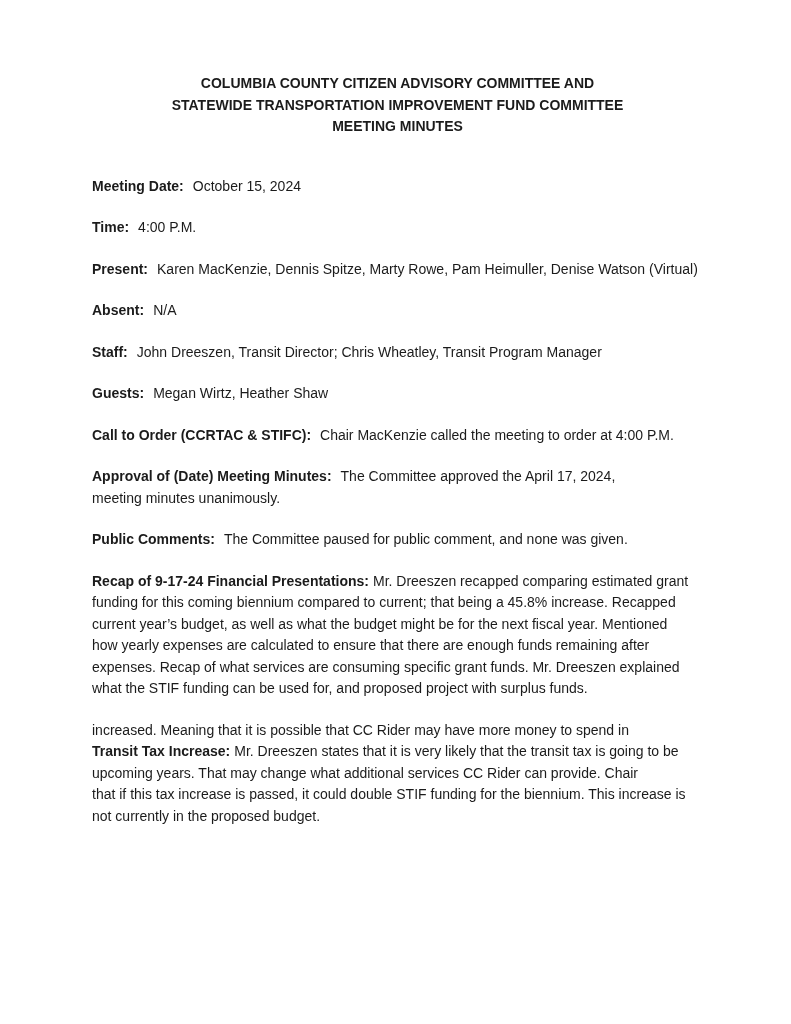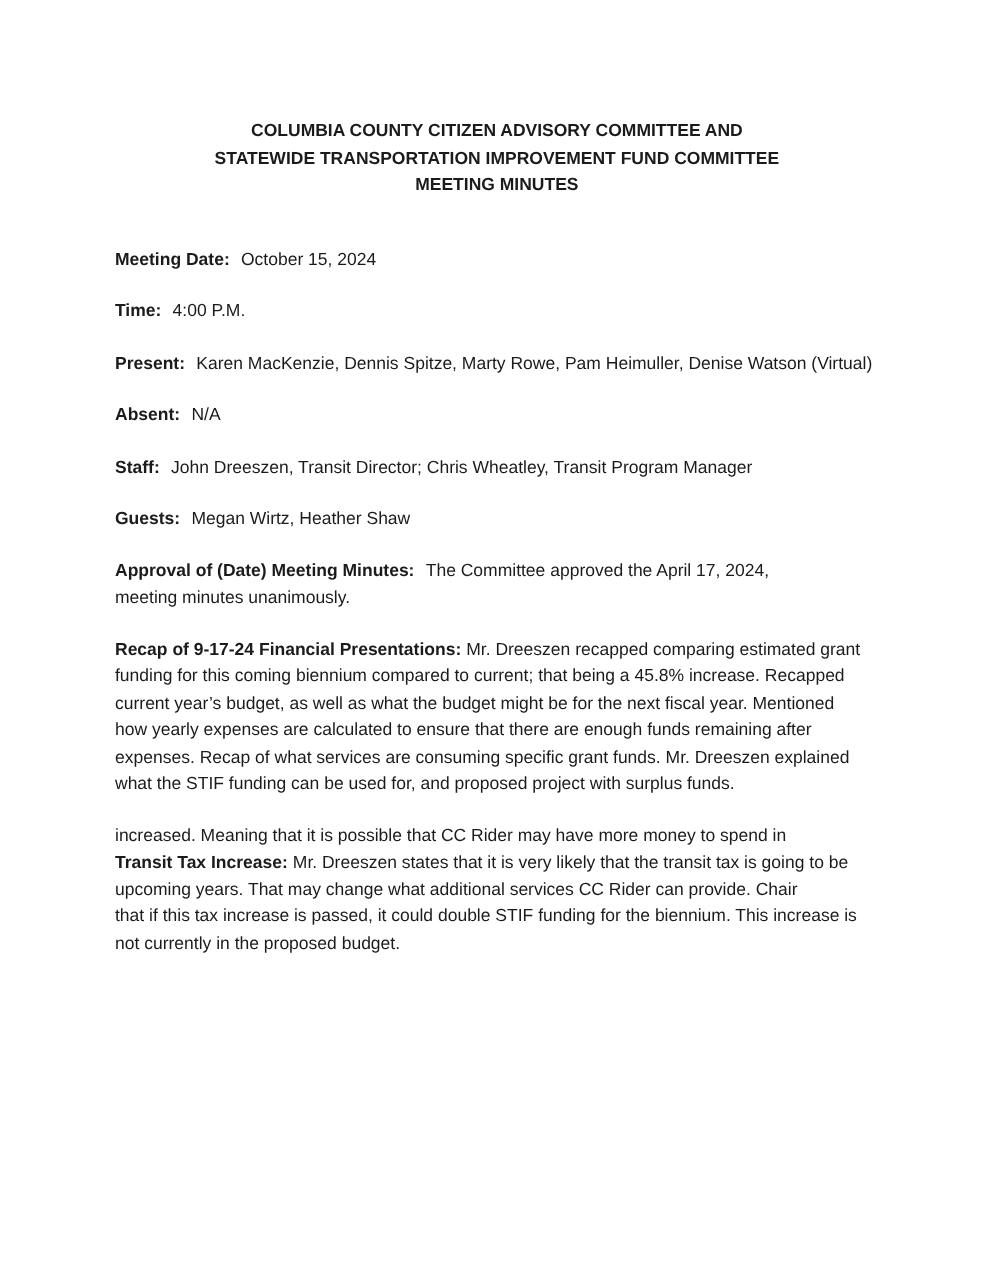--- a/index.html
+++ b/index.html
@@ -11,21 +11,21 @@
     width: 791px;
     height: 1024px;
     overflow: hidden;
     font-family: "Liberation Sans", sans-serif;
     color: #1b1b1b;
   }
   .page {
     box-sizing: border-box;
     width: 791px;
     height: 1024px;
-    padding: 94px 88px 0 92px;
+    padding: 73px 88px 0 92px;
     background: #ffffff;
   }
   .doc-title {
     text-align: center;
     font-weight: bold;
     font-size: 14px;
     line-height: 21.5px;
     margin: 0 0 38px 0;
   }
   .doc-title .tline {
@@ -76,26 +76,32 @@
   </p>
 
   <p class="para">
     <span class="line"><span class="lbl g2">Staff:</span><span>John Dreeszen, Transit Director; Chris Wheatley, Transit Program Manager</span></span>
   </p>
 
   <p class="para">
     <span class="line"><span class="lbl g2">Guests:</span><span>Megan Wirtz, Heather Shaw</span></span>
   </p>
 
+  <p class="para">
+    <span class="line"><span class="lbl g2">Call to Order (CCRTAC &amp; STIFC):</span><span>Chair MacKenzie called the meeting to order at 4:00 P.M.</span></span>
+  </p>
 
   <p class="para">
     <span class="line"><span class="lbl g2">Approval of (Date) Meeting Minutes:</span><span>The Committee approved the April 17, 2024,</span></span>
     <span class="line">meeting minutes unanimously.</span>
   </p>
 
+  <p class="para">
+    <span class="line"><span class="lbl g2">Public Comments:</span><span>The Committee paused for public comment, and none was given.</span></span>
+  </p>
 
   <p class="para">
     <span class="line"><span class="lbl g1">Recap of 9-17-24 Financial Presentations:</span><span>Mr. Dreeszen recapped comparing estimated grant</span></span>
     <span class="line">funding for this coming biennium compared to current; that being a 45.8% increase. Recapped</span>
     <span class="line">current year’s budget, as well as what the budget might be for the next fiscal year. Mentioned</span>
     <span class="line">how yearly expenses are calculated to ensure that there are enough funds remaining after</span>
     <span class="line">expenses. Recap of what services are consuming specific grant funds. Mr. Dreeszen explained</span>
     <span class="line">what the STIF funding can be used for, and proposed project with surplus funds.</span>
   </p>
 

